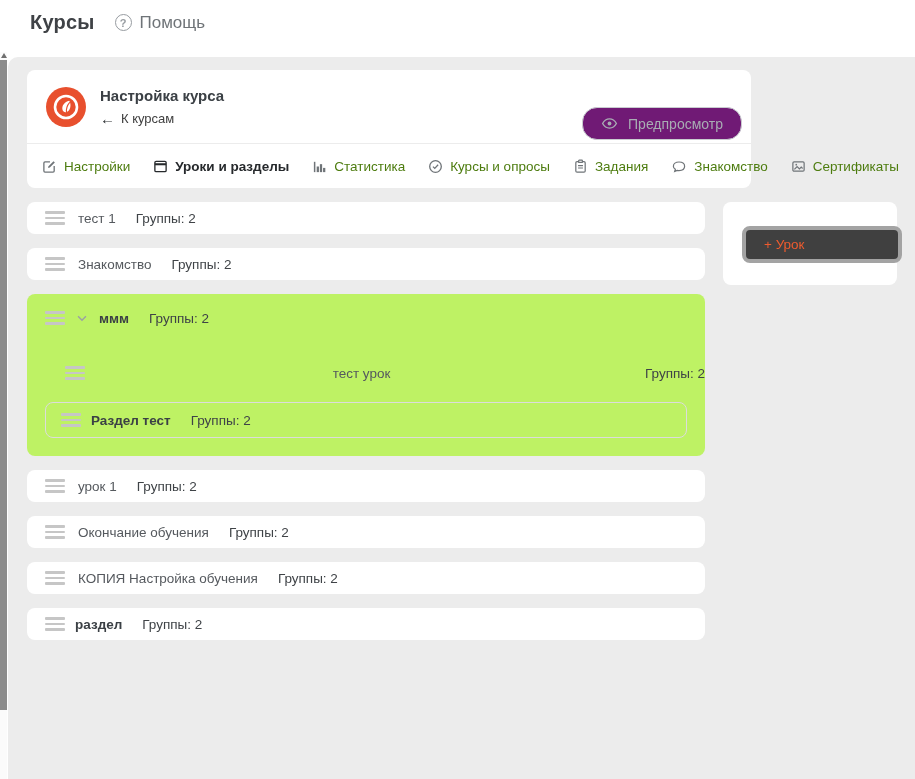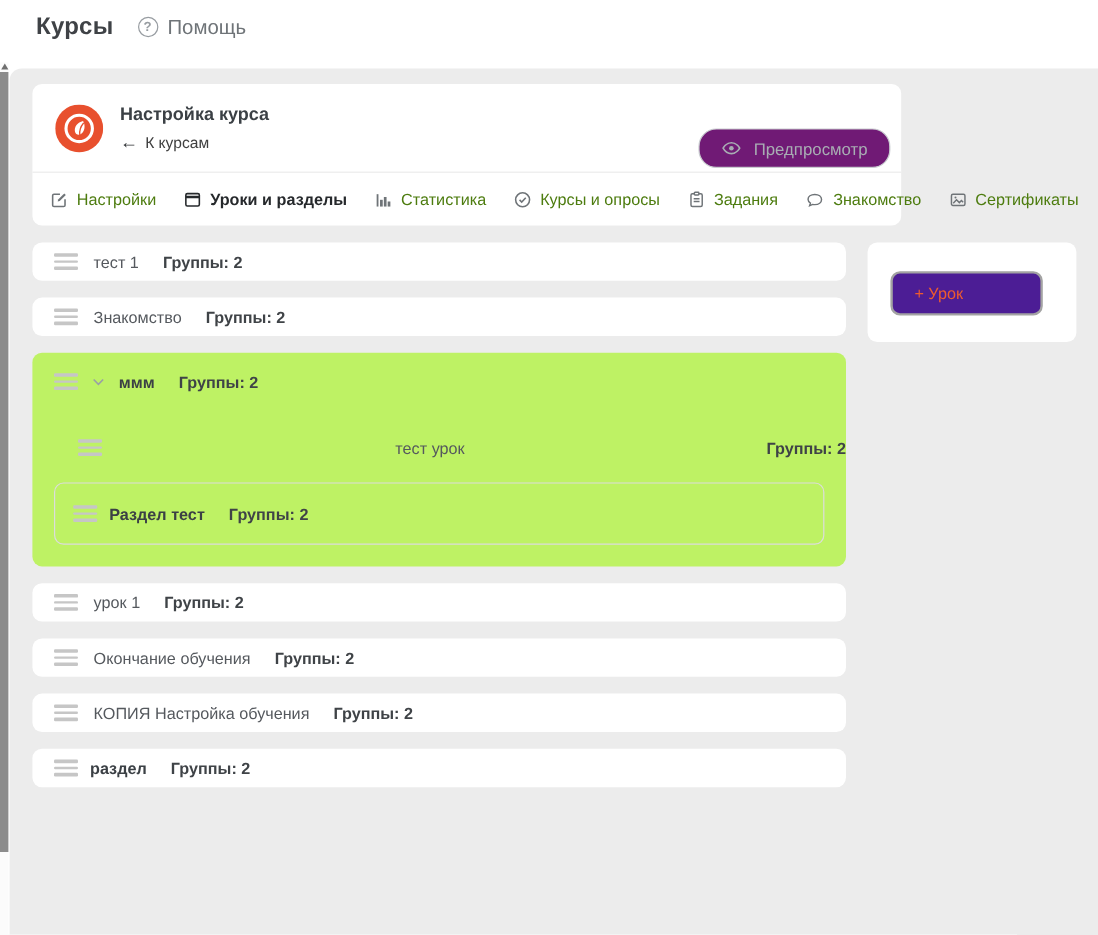--- a/index.html
+++ b/index.html
@@ -57,35 +57,35 @@
   
   .content-row { display:flex; gap:18px; margin-top:14px; align-items:flex-start; }
   .lesson-list { width:678px; display:flex; flex-direction:column; gap:14px; }
 
   .row-card { background:#fff; border-radius:8px; height:32px; display:flex;
     align-items:center; padding-left:18px; cursor:pointer; }
   .drag { width:20px; display:flex; flex-direction:column; gap:3px; flex:0 0 20px; cursor:grab; }
   .drag i { display:block; height:2.5px; background:#c6c6c6; border-radius:1px; }
   .row-name { margin-left:13px; font-size:13.5px; color:#55595e; }
   .row-name.section { font-weight:700; color:#3b4045; margin-left:10px; }
-  .groups { margin-left:20px; font-size:13.5px; font-weight:700; color:#3f4347; }
+  .groups { margin-left:20px; font-size:13.5px; font-weight:400; color:#3f4347; }
 
   
   .expanded-card { background:#bef264; border-radius:8px; padding-bottom:18px; }
   .expanded-head { height:48px; display:flex; align-items:center; padding-left:18px; cursor:pointer; }
   .chevron { margin-left:10px; color:#9aa0a5; display:flex; cursor:pointer; }
   .child-row { height:48px; margin-top:7px; display:flex; align-items:center;
     padding-left:38px; cursor:pointer;justify-content:space-between; }
-  .nested-box { margin:5px 18px 0 18px; height:52px; border:1px solid #dcdcdc;
+  .nested-box { margin:5px 18px 0 18px; height:36px; border:1px solid #dcdcdc;
     border-radius:8px; display:flex; align-items:center; padding-left:15px; cursor:pointer; }
 
   
   .side-panel { width:174px; background:#fff; border-radius:8px; padding:24px 19px 22px; }
-  .add-btn { width:127px; height:37px; border:2px solid #a3a3a3; border-radius:8px;
-    background:#4c1d95; color:#ee5b2e; font-size:13.5px; text-align:left; padding-left:18px;
+  .add-btn { width:160px; height:37px; border:4px solid #a3a3a3; border-radius:8px;
+    background:#404040; color:#ee5b2e; font-size:13.5px; text-align:left; padding-left:18px;
     cursor:pointer; display:block; font-family:inherit; }
   .add-btn + .add-btn { margin-top:18px; }
 </style>
 </head>
 <body>
 
 <div class="page-header">
   <span class="page-title">Курсы</span>
   <span class="help-wrap">
     <span class="help-circle">?</span>

